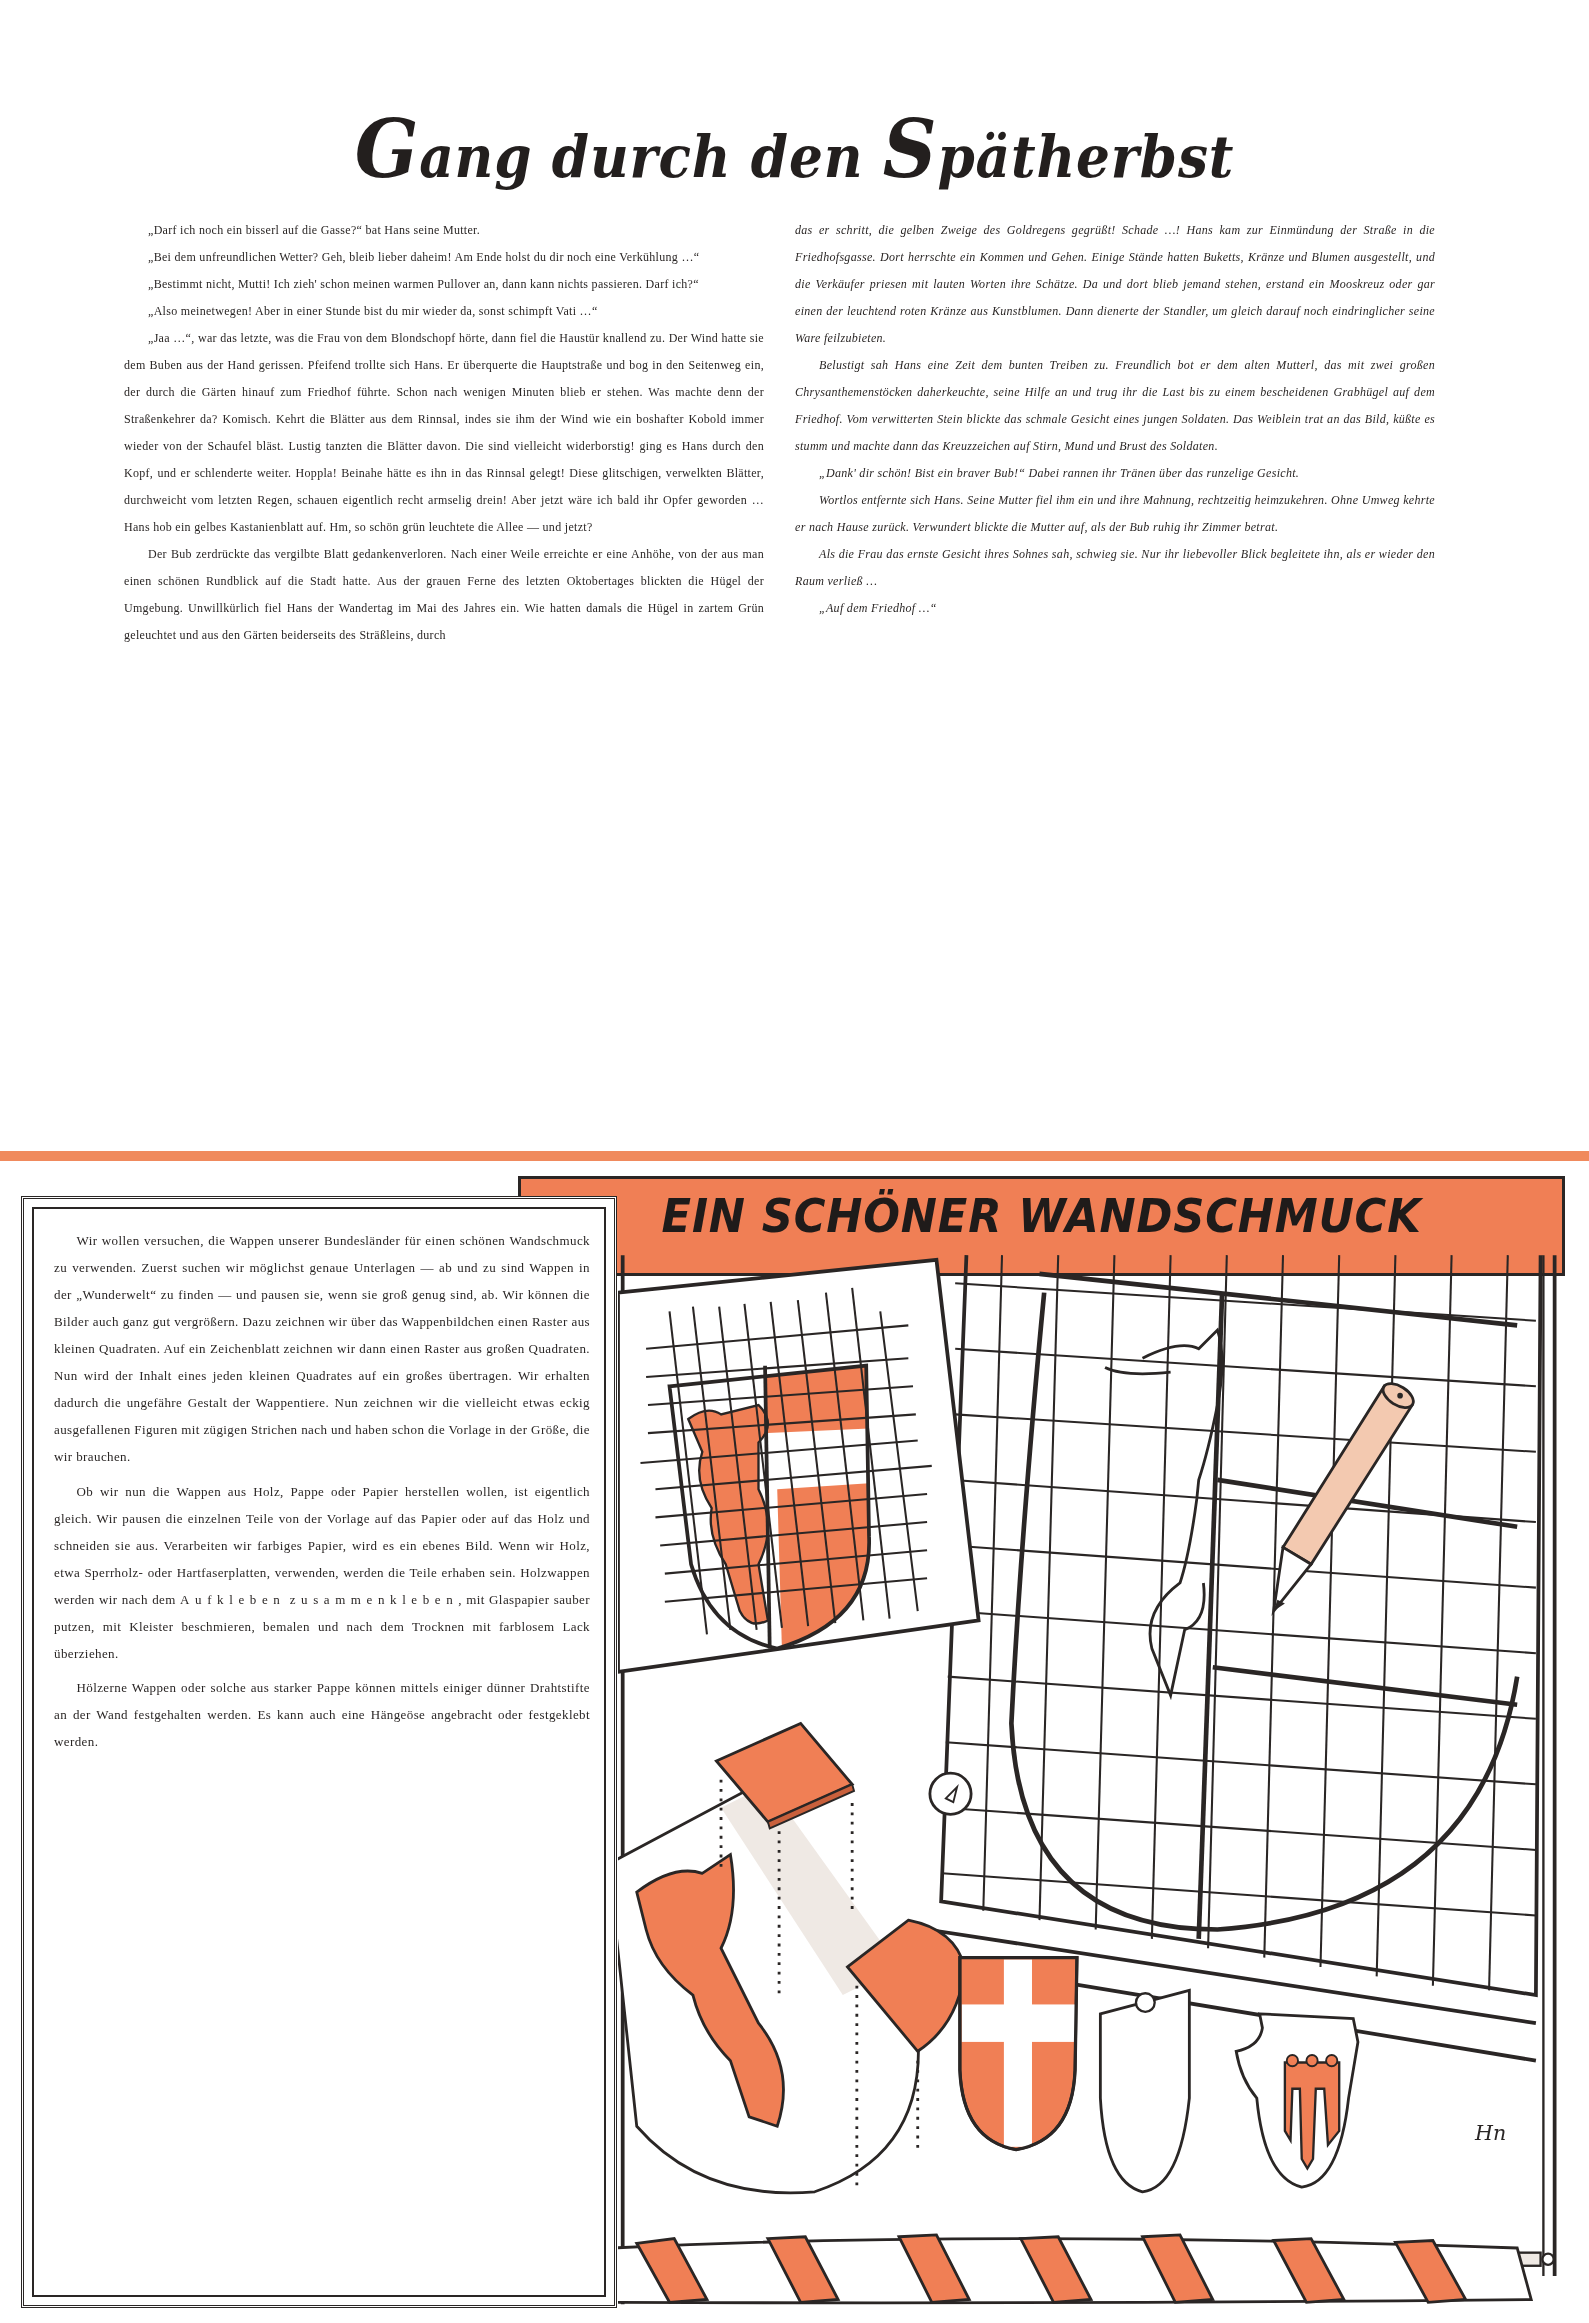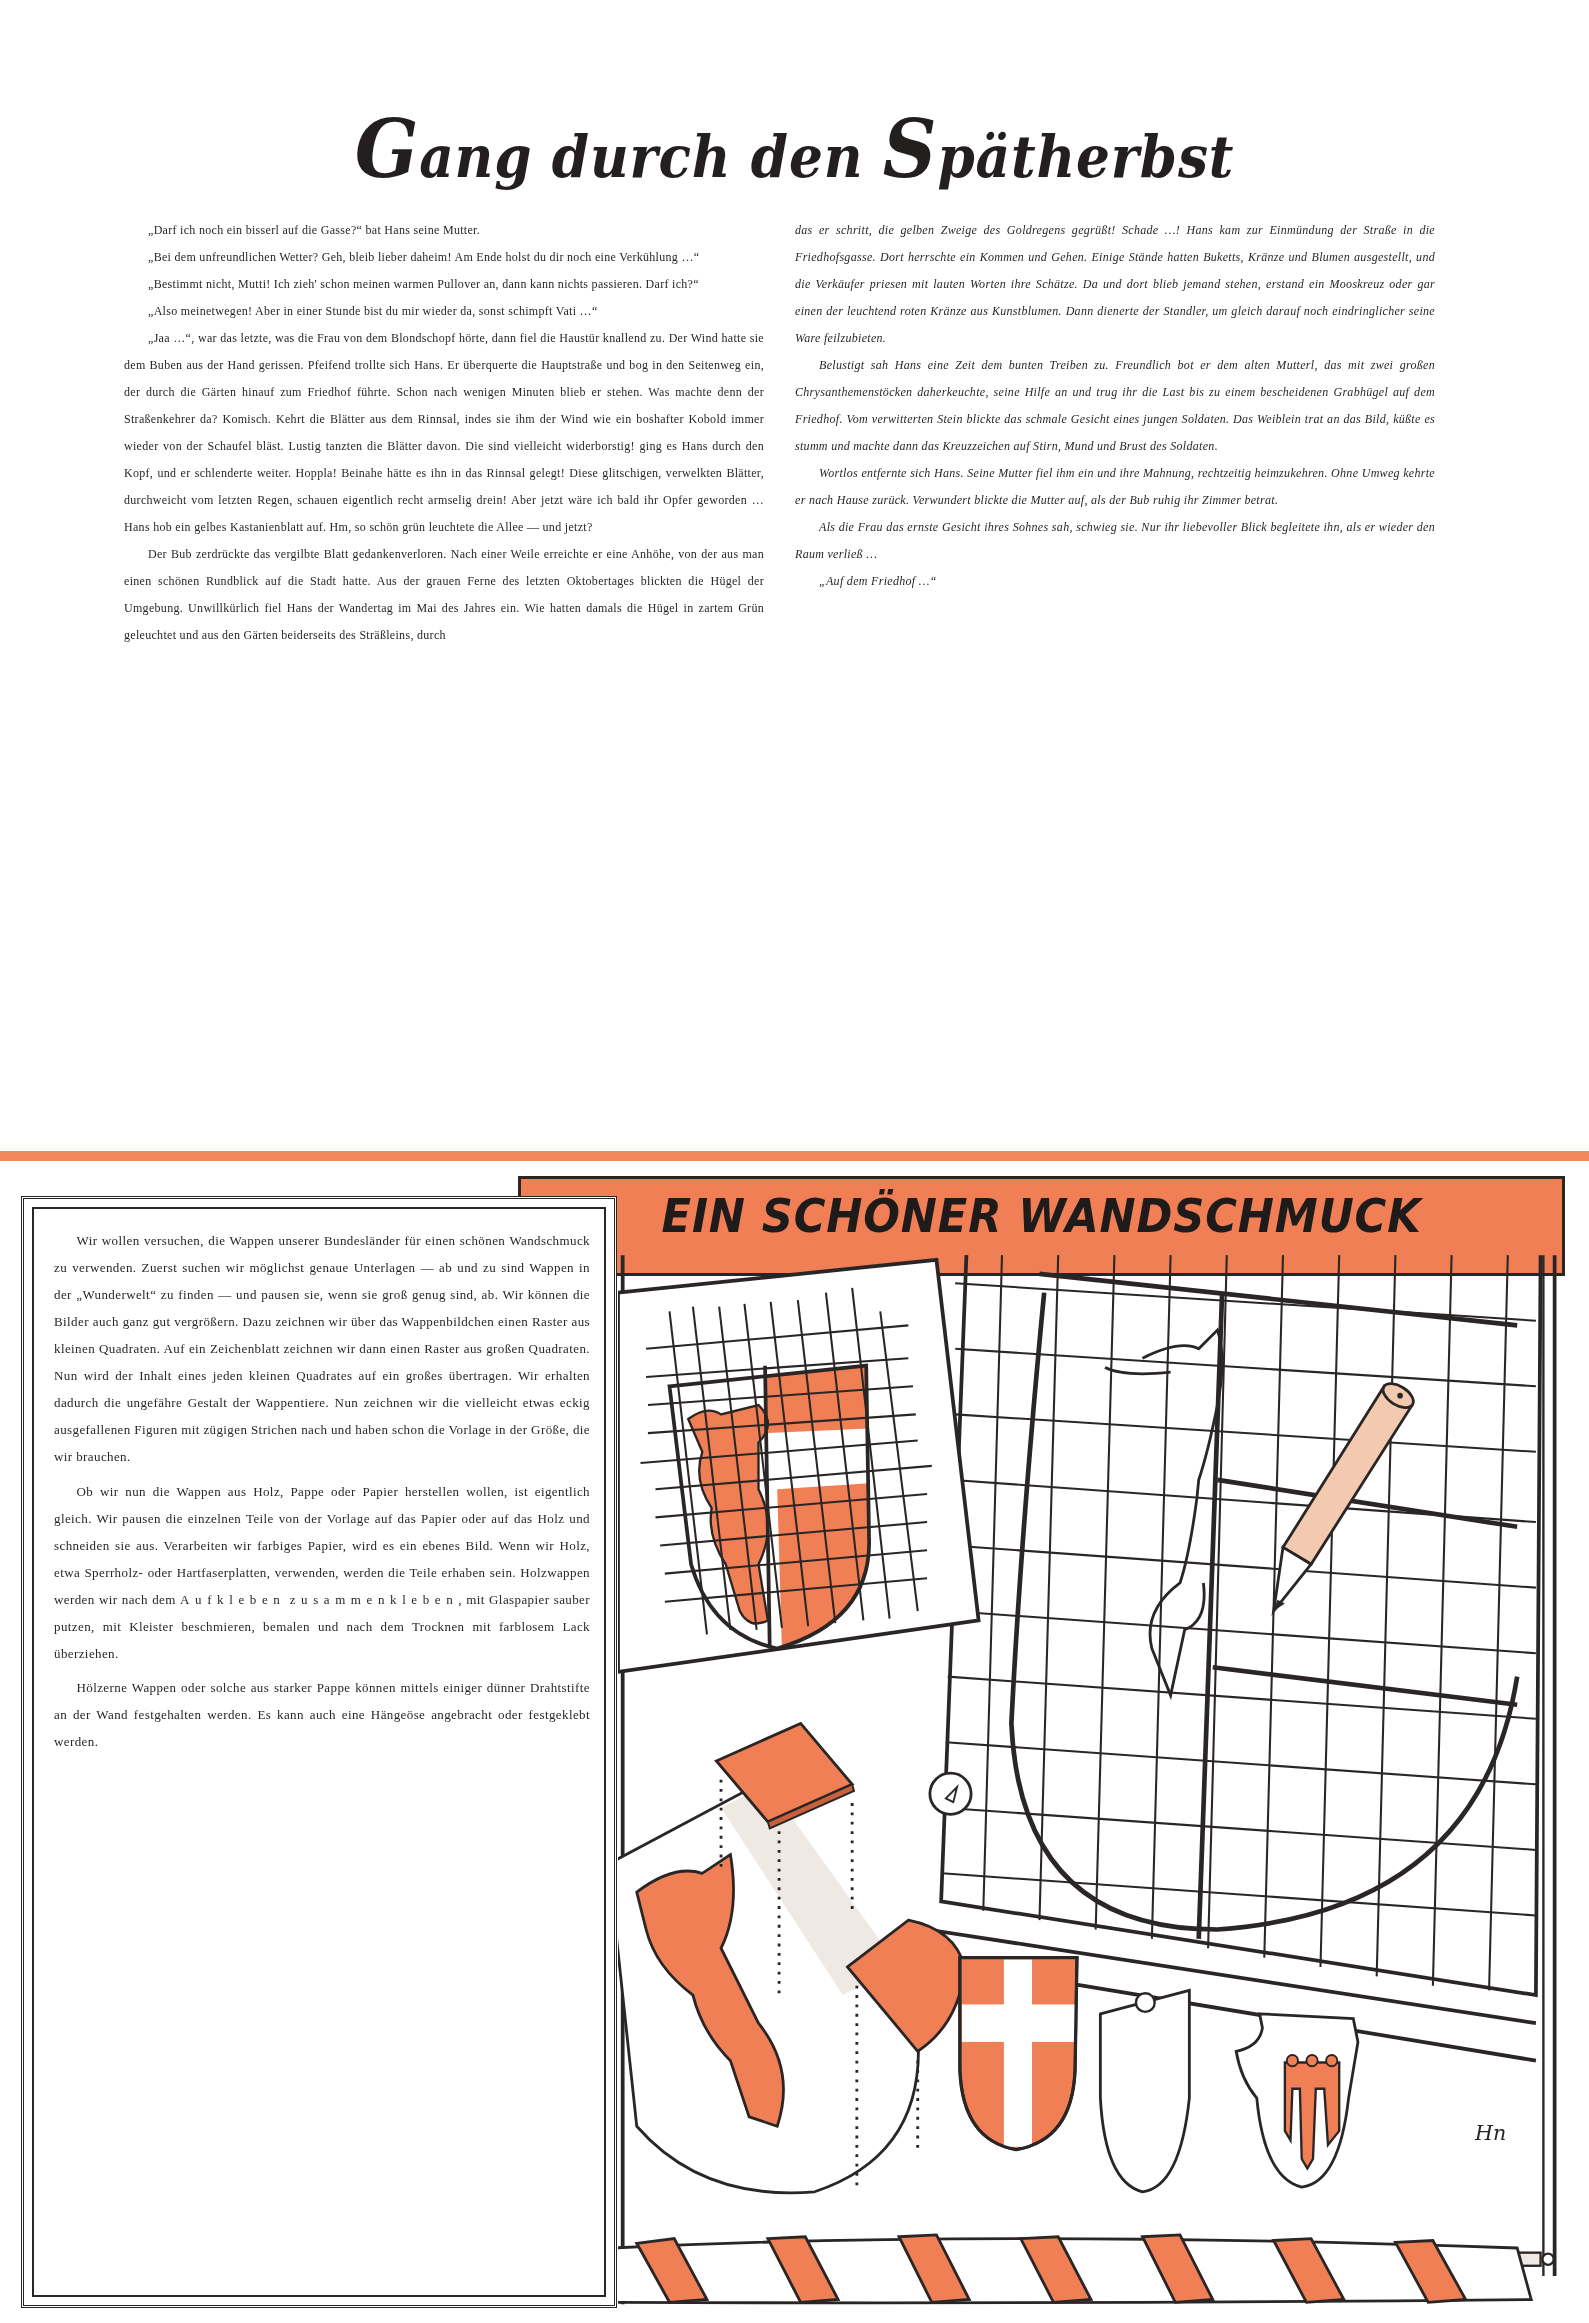--- a/index.html
+++ b/index.html
@@ -42,20 +42,21 @@
   <p>„Bei dem unfreundlichen Wetter? Geh, bleib lieber daheim! Am Ende holst du dir noch eine Verkühlung …“</p>
   <p>„Bestimmt nicht, Mutti! Ich zieh' schon meinen warmen Pullover an, dann kann nichts passieren. Darf ich?“</p>
   <p>„Also meinetwegen! Aber in einer Stunde bist du mir wieder da, sonst schimpft Vati …“</p>
   <p>„Jaa …“, war das letzte, was die Frau von dem Blondschopf hörte, dann fiel die Haustür knallend zu. Der Wind hatte sie dem Buben aus der Hand gerissen. Pfeifend trollte sich Hans. Er überquerte die Hauptstraße und bog in den Seitenweg ein, der durch die Gärten hinauf zum Friedhof führte. Schon nach wenigen Minuten blieb er stehen. Was machte denn der Straßenkehrer da? Komisch. Kehrt die Blätter aus dem Rinnsal, indes sie ihm der Wind wie ein boshafter Kobold immer wieder von der Schaufel bläst. Lustig tanzten die Blätter davon. Die sind vielleicht widerborstig! ging es Hans durch den Kopf, und er schlenderte weiter. Hoppla! Beinahe hätte es ihn in das Rinnsal gelegt! Diese glitschigen, verwelkten Blätter, durchweicht vom letzten Regen, schauen eigentlich recht armselig drein! Aber jetzt wäre ich bald ihr Opfer geworden … Hans hob ein gelbes Kastanienblatt auf. Hm, so schön grün leuchtete die Allee — und jetzt?</p>
   <p>Der Bub zerdrückte das vergilbte Blatt gedankenverloren. Nach einer Weile erreichte er eine Anhöhe, von der aus man einen schönen Rundblick auf die Stadt hatte. Aus der grauen Ferne des letzten Oktobertages blickten die Hügel der Umgebung. Unwillkürlich fiel Hans der Wandertag im Mai des Jahres ein. Wie hatten damals die Hügel in zartem Grün geleuchtet und aus den Gärten beiderseits des Sträßleins, durch</p>
 </div>
 
 <div class="col" id="col-right">
   <p class="cont">das er schritt, die gelben Zweige des Goldregens gegrüßt! Schade …! Hans kam zur Einmündung der Straße in die Friedhofsgasse. Dort herrschte ein Kommen und Gehen. Einige Stände hatten Buketts, Kränze und Blumen ausgestellt, und die Verkäufer priesen mit lauten Worten ihre Schätze. Da und dort blieb jemand stehen, erstand ein Mooskreuz oder gar einen der leuchtend roten Kränze aus Kunstblumen. Dann dienerte der Standler, um gleich darauf noch eindringlicher seine Ware feilzubieten.</p>
   <p>Belustigt sah Hans eine Zeit dem bunten Treiben zu. Freundlich bot er dem alten Mutterl, das mit zwei großen Chrysanthemenstöcken daherkeuchte, seine Hilfe an und trug ihr die Last bis zu einem bescheidenen Grabhügel auf dem Friedhof. Vom verwitterten Stein blickte das schmale Gesicht eines jungen Soldaten. Das Weiblein trat an das Bild, küßte es stumm und machte dann das Kreuzzeichen auf Stirn, Mund und Brust des Soldaten.</p>
+  <p>„Dank' dir schön! Bist ein braver Bub!“ Dabei rannen ihr Tränen über das runzelige Gesicht.</p>
   <p>Wortlos entfernte sich Hans. Seine Mutter fiel ihm ein und ihre Mahnung, rechtzeitig heimzukehren. Ohne Umweg kehrte er nach Hause zurück. Verwundert blickte die Mutter auf, als der Bub ruhig ihr Zimmer betrat.</p>
   <p>Als die Frau das ernste Gesicht ihres Sohnes sah, schwieg sie. Nur ihr liebevoller Blick begleitete ihn, als er wieder den Raum verließ …</p>
   <p>„Auf dem Friedhof …“</p>
 </div>
 
 <div class="rule"></div>
 
 <div class="banner">
   <span>EIN SCHÖNER WANDSCHMUCK</span>
 </div>

